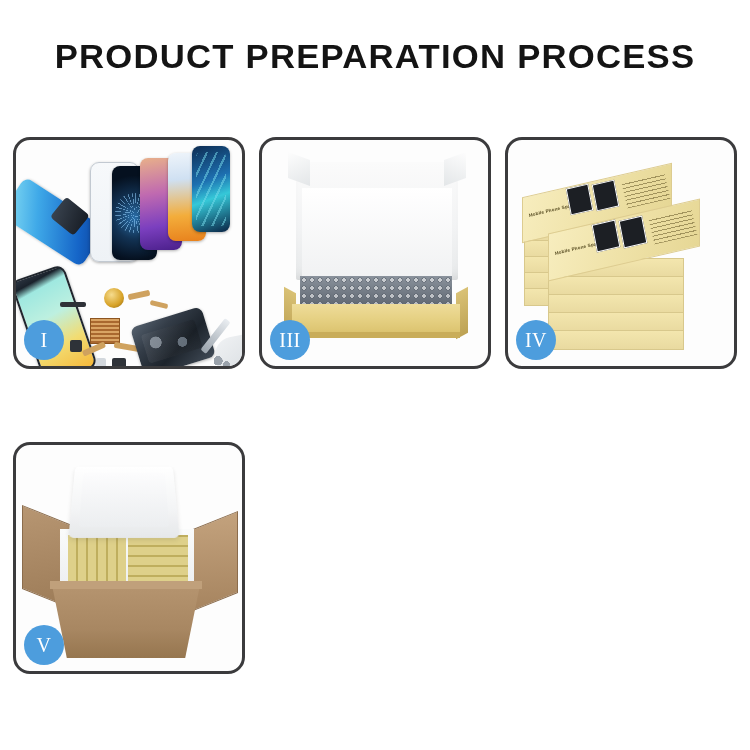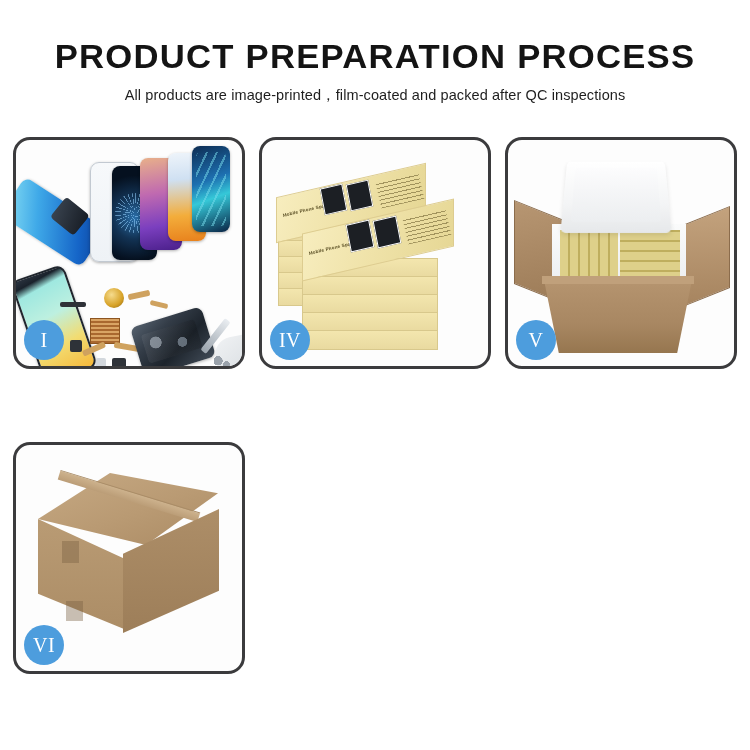--- a/index.html
+++ b/index.html
@@ -455,21 +455,20 @@
     background: rgba(120,96,66,.40);
   }
   .p6-tab1 { left: 46px; top: 96px; width: 17px; height: 22px; }
   .p6-tab2 { left: 50px; top: 156px; width: 17px; height: 20px; }
 </style>
 </head>
 <body>
 
 <div class="header">
   <h1 class="title">PRODUCT PREPARATION PROCESS</h1>
-  <p class="subtitle">All products are image-printed，film-coated and packed after QC inspections</p>
 </div>
 
 <div class="grid">
 
   <div class="panel">
     <div class="scene">
       <div class="ph p1-blue"></div>
       <div class="ph p1-glass"></div>
       <div class="ph p1-dark"></div>
       <div class="ph p1-purple"></div>
@@ -490,20 +489,32 @@
       <div class="p1-chip c6"></div>
       <div class="ph p1-chassis"></div>
       <div class="p1-tool"></div>
       <div class="p1-hand"></div>
       <div class="p1-screws"></div>
     </div>
     <div class="badge">I</div>
   </div>
 
 
+  <div class="panel">
+    <div class="scene">
+      <div class="p3-lid"></div>
+      <div class="p3-foam"></div>
+      <div class="p3-bubble"></div>
+      <div class="p3-sidel"></div>
+      <div class="p3-sider"></div>
+      <div class="p3-front"></div>
+      <div class="p3-bottomedge"></div>
+    </div>
+    <div class="badge">III</div>
+  </div>
 
   <div class="panel">
     <div class="scene">
       <div class="p4-stack">
 
         <div class="p4-box" style="left:10px;  top:66px;  width:110px; height:16px;"></div>
         <div class="p4-box" style="left:10px;  top:82px;  width:110px; height:16px;"></div>
         <div class="p4-box" style="left:10px;  top:98px;  width:110px; height:16px;"></div>
         <div class="p4-box" style="left:10px;  top:114px; width:110px; height:16px;"></div>
         <div class="p4-box" style="left:10px;  top:130px; width:110px; height:16px;"></div>
@@ -537,25 +548,14 @@
       <div class="p5-inner"></div>
       <div class="p5-vert"></div>
       <div class="p5-horz"></div>
       <div class="p5-foamlid"></div>
       <div class="p5-rim"></div>
       <div class="p5-body"></div>
     </div>
     <div class="badge">V</div>
   </div>
 
-  <div class="panel">
-    <div class="scene">
-      <div class="p6-top"></div>
-      <div class="p6-tape"></div>
-      <div class="p6-left"></div>
-      <div class="p6-right"></div>
-      <div class="p6-tab p6-tab1"></div>
-      <div class="p6-tab p6-tab2"></div>
-    </div>
-    <div class="badge">VI</div>
-  </div>
 
 </div>
 
 </body></html>

